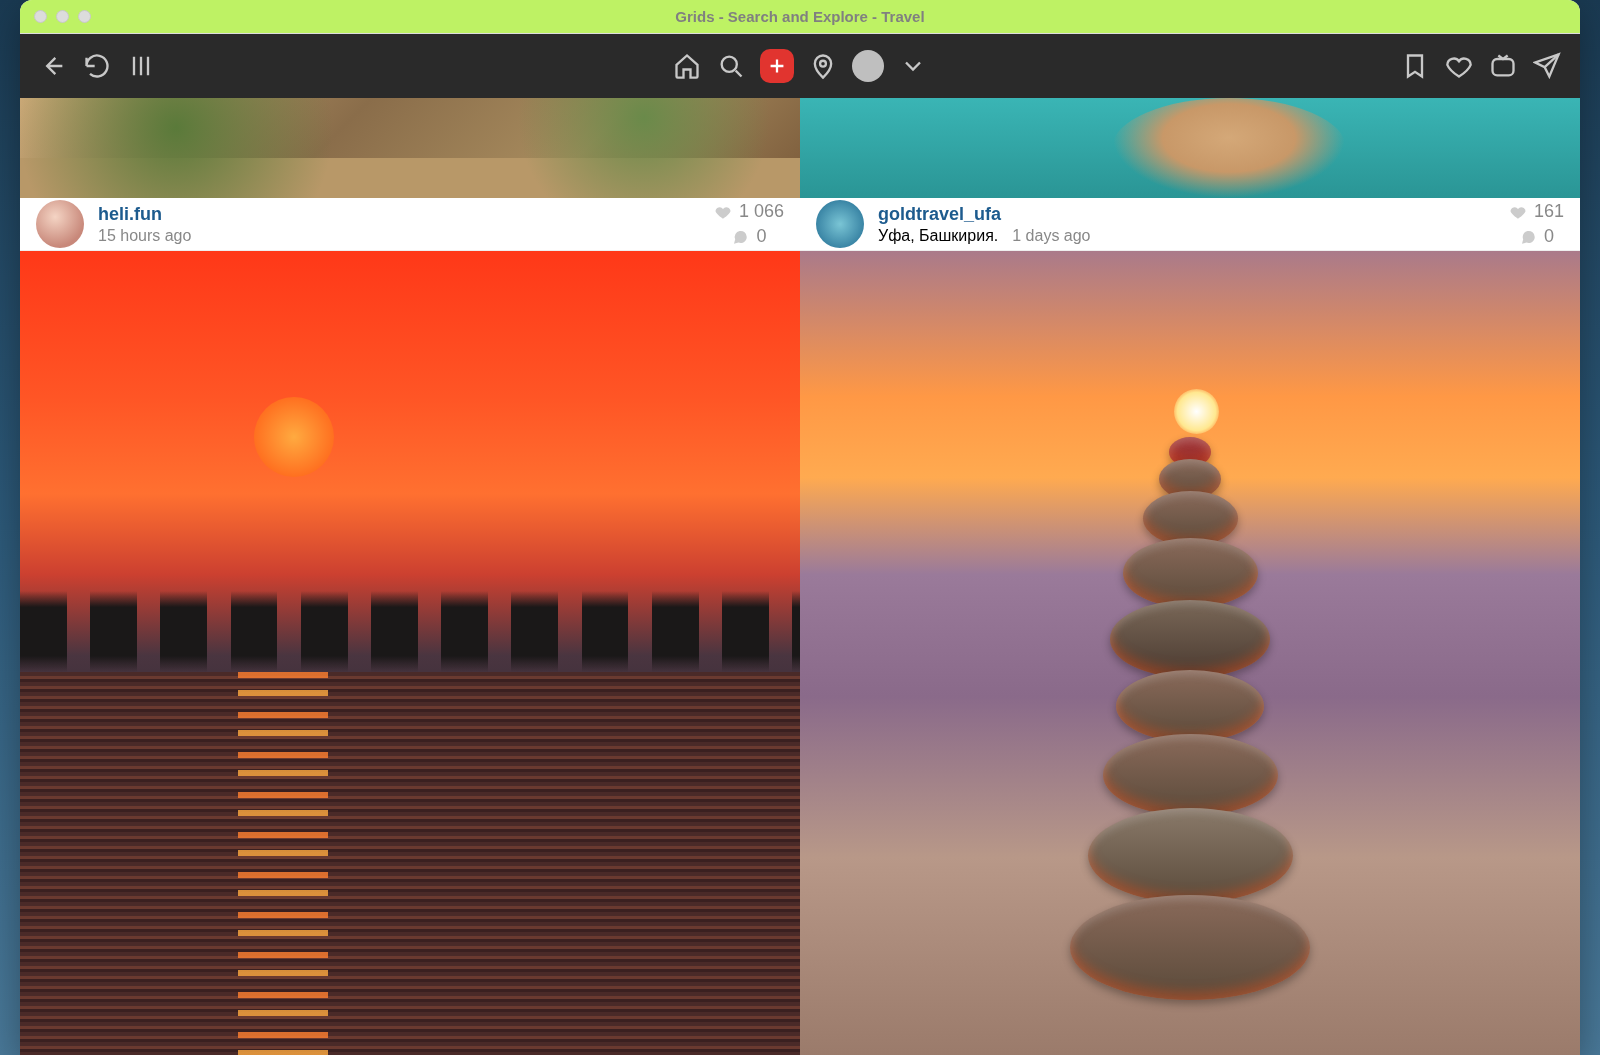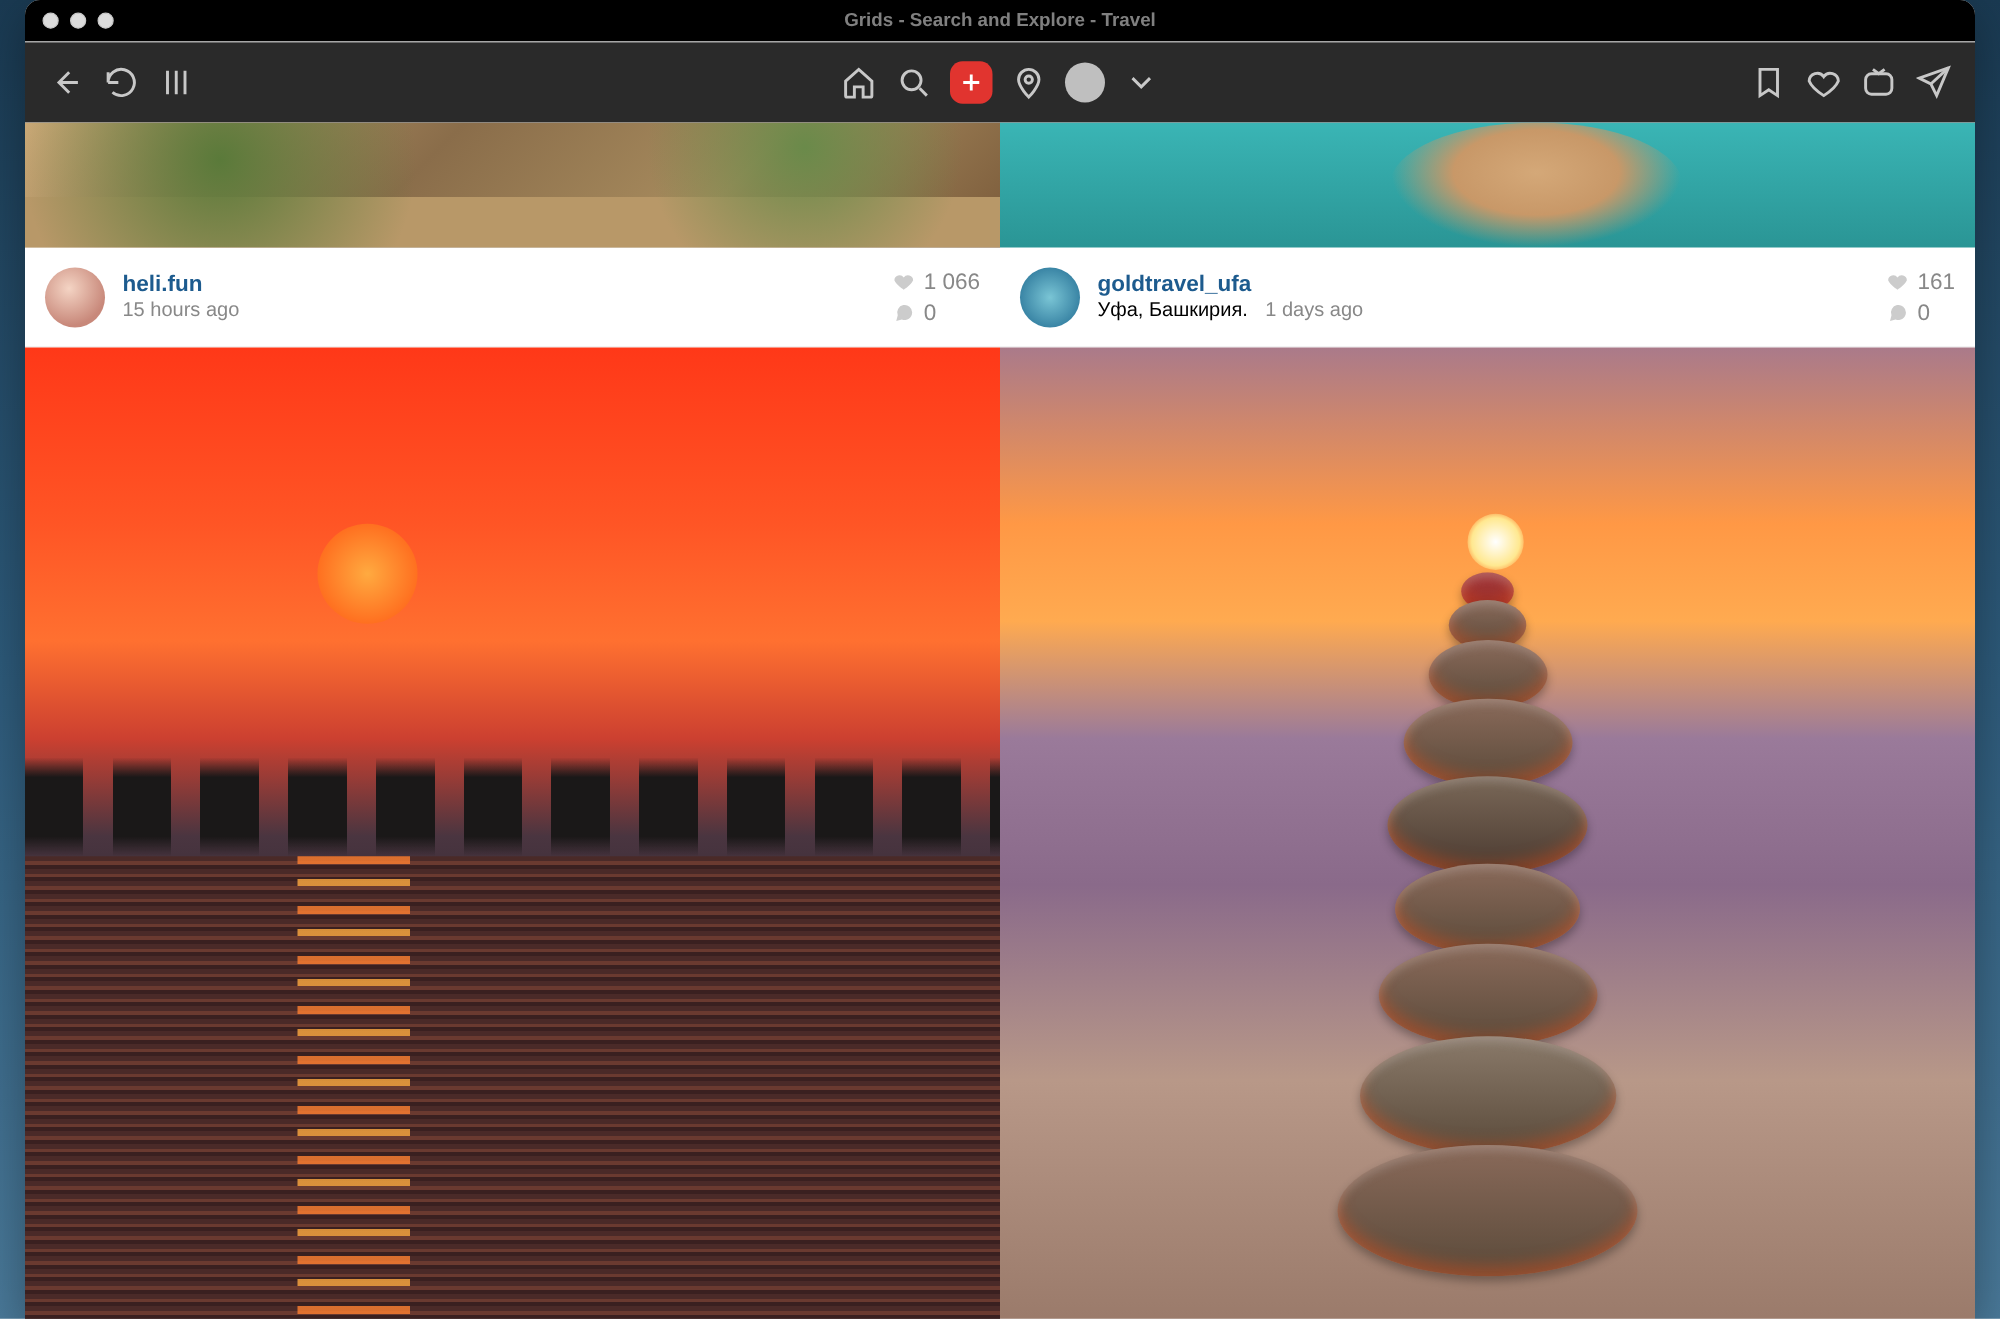--- a/index.html
+++ b/index.html
@@ -9,21 +9,21 @@
   width:1600px; height:1055px; overflow:hidden;
   display:flex; align-items:flex-start; justify-content:flex-start;
 }
 .window {
   width:1560px; height:1060px; margin:0 20px;
   background:#f5f5f5; border-radius:12px 12px 0 0; overflow:hidden;
   box-shadow:0 10px 40px rgba(0,0,0,.35);
   display:flex; flex-direction:column;
 }
 .titlebar {
-  height:34px; background:#000000; display:flex; align-items:center;
+  height:34px; background:#bef264; display:flex; align-items:center;
   padding:0 14px; position:relative; border-bottom:1px solid #ddd;
 }
 .traffic { display:flex; gap:9px; }
 .dot { width:13px; height:13px; border-radius:50%; background:#dcdcdc; border:1px solid #c8c8c8; }
 .title { position:absolute; left:0; right:0; text-align:center; font-size:15px; color:#808080; font-weight:600; pointer-events:none; }
 .toolbar {
   height:64px; background:#2a2a2a; display:flex; align-items:center;
   padding:0 18px; justify-content:space-between;
 }
 .tb-left, .tb-center, .tb-right { display:flex; align-items:center; gap:14px; }
@@ -38,31 +38,31 @@
 .avatar-tb { width:32px; height:32px; border-radius:50%; background:#bfbfbf; }
 .chev { color:#c8c8c8; }
 .content { flex:1; overflow:hidden; display:grid; grid-template-columns:1fr 1fr; background:#fff; }
 .col { display:flex; flex-direction:column; }
 .thumb { height:100px; width:100%; }
 .thumb-left { background:linear-gradient(135deg,#c9a876 0%,#8a6d4a 40%,#a88c5e 70%,#7a5a3a 100%); position:relative; overflow:hidden; }
 .thumb-left::before { content:''; position:absolute; inset:0; background:radial-gradient(circle at 20% 30%,#5a7a3a 0%,transparent 25%),radial-gradient(circle at 80% 20%,#6a8a4a 0%,transparent 20%),linear-gradient(180deg,transparent 60%,#b89868 60%); }
 .thumb-right { background:linear-gradient(180deg,#3ab5b5 0%,#2a9595 100%); position:relative; overflow:hidden; }
 .thumb-right::before { content:''; position:absolute; left:40%; top:0; width:30%; height:100%; background:radial-gradient(ellipse at 50% 40%,#d4a878 0%,#c89868 40%,transparent 70%); border-radius:50%; }
 .meta {
-  height:80px; background:#fff; display:flex; align-items:center;
+  height:53px; background:#fff; display:flex; align-items:center;
   padding:0 16px; gap:14px; border-bottom:1px solid #eee;
 }
 .pf { width:48px; height:48px; border-radius:50%; flex-shrink:0; }
 .pf1 { background:radial-gradient(circle at 40% 35%,#f4d4c4 0%,#c8887a 70%); }
 .pf2 { background:radial-gradient(circle at 50% 50%,#7ac5d5 0%,#3a85a5 70%); }
 .meta-text { display:flex; flex-direction:column; gap:2px; flex:1; }
 .uname { color:#1d5b8e; font-weight:700; font-size:18px; cursor:pointer; }
 .sub { color:#888; font-size:16px; display:flex; gap:14px;text-align:right; }
 .loc { color:#000000; cursor:pointer; }
-.stats { display:flex; flex-direction:column; align-items:flex-start; gap:4px; color:#888; font-size:18px; }
+.stats { display:flex; flex-direction:column; align-items:center; gap:4px; color:#888; font-size:18px; }
 .stat { display:flex; align-items:center; gap:7px; }
 .stat svg { width:18px; height:18px; fill:#ccc; }
 .post { flex:1; position:relative; overflow:hidden; }
 .sunset-lake {
   background:linear-gradient(180deg,#ff3818 0%,#ff5525 18%,#ff7030 30%,#cc4030 40%,#4a3540 50%,#2a2530 65%,#3a2a28 100%);
   position:relative;
 }
 .sunset-lake::before {
   content:''; position:absolute; left:30%; top:18%; width:80px; height:80px; border-radius:50%;
   background:radial-gradient(circle,#ffaa40 0%,#ff7020 70%);

